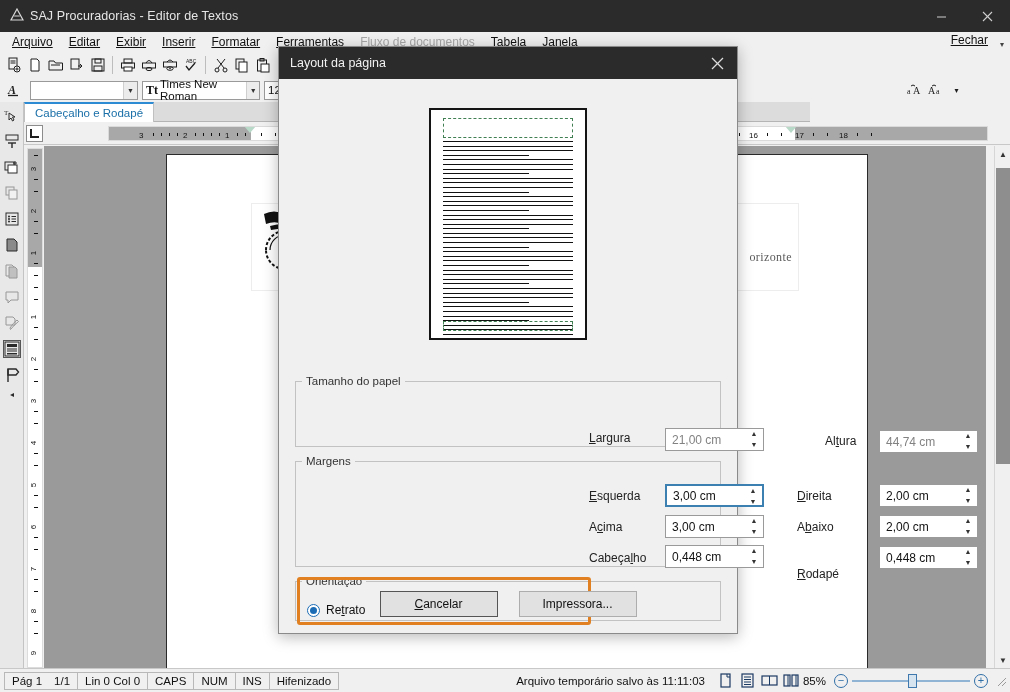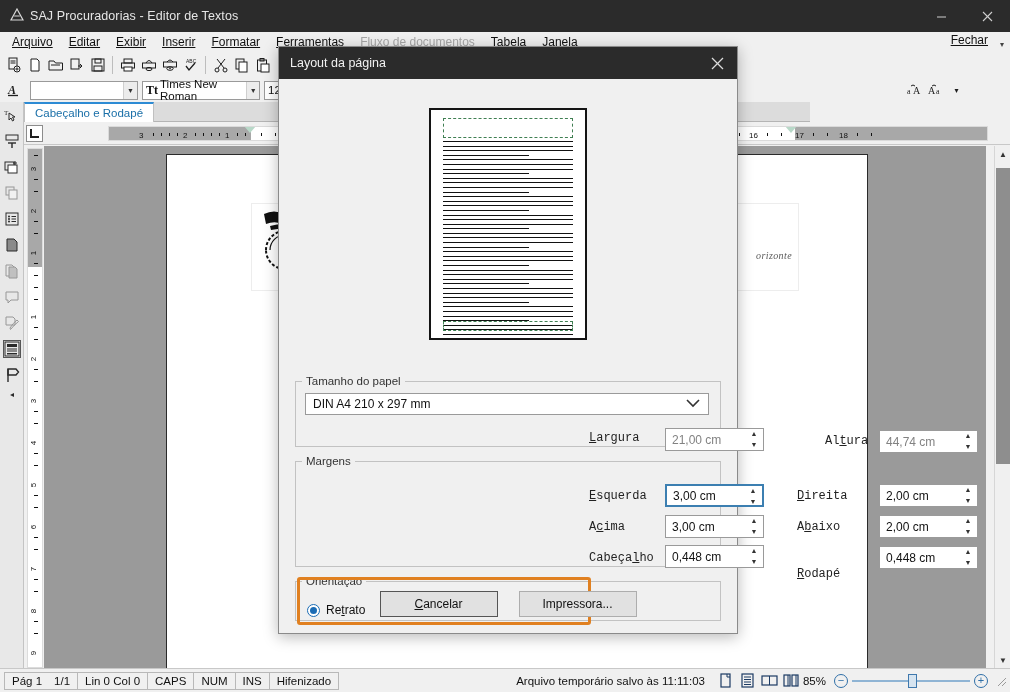--- a/index.html
+++ b/index.html
@@ -140,21 +140,21 @@
     position:absolute; left:122px; top:8px; width:702px; height:560px;
     background:#ffffff; border:1px solid #2a2a2a;
   }
   .hdr-frame {
     position:absolute; left:84px; top:48px; width:548px; height:88px;
     border:1px solid #ededed;
   }
   .emblem { position:absolute; left:4px; top:4px; width:58px; height:68px; }
   .hdr-text {
     position:absolute; right:6px; top:46px; font-family:"Liberation Serif", serif;
-    font-size:10px; font-style:italic; color:#5a5a5a; letter-spacing:.4px;
+    font-size:12px; color:#5a5a5a; letter-spacing:.4px;
   }
 
   
   .vscroll {
     position:absolute; right:0; top:146px; width:16px; height:522px;
     background:#f0f0f0; border-left:1px solid #d6d6d6;
   }
   .vscroll .arrow {
     width:16px; height:16px; display:flex; align-items:center; justify-content:center;
     font-size:8px; color:#333; background:#f0f0f0;
@@ -230,21 +230,21 @@
   .grp-margens { left:16px; top:408px; width:426px; height:112px; }
   .grp-orient { left:16px; top:528px; width:426px; height:46px; }
 
   .sel-papel {
     position:absolute; left:10px; top:18px; width:404px; height:22px;
     background:#ffffff; border:1px solid #9a9a9a;
     display:flex; align-items:center; padding-left:7px; font-size:12px; color:#111;
   }
   .sel-papel .chev { margin-left:auto; margin-right:8px; font-size:10px; color:#333; }
 
-  .fieldrow { position:absolute; display:flex; align-items:flex-end;font-family:Liberation Mono, monospace; }
+  .fieldrow { position:absolute; display:flex; align-items:flex-end; }
   .flabel { font-size:12px; color:#222; }
   .spin {
     position:relative; height:23px; background:#ffffff; border:1px solid #9a9a9a;
     display:flex; align-items:center; padding-left:6px; font-size:12px; color:#111;
   }
   .spin.focused { border:2px solid #3c7fb1; }
   .spin.greyed { color:#828282; }
   .spin .sp-btns {
     position:absolute; right:3px; top:2px; width:12px; height:17px;
     display:flex; flex-direction:column; align-items:center; justify-content:space-between;
@@ -866,28 +866,20 @@
             <div class="ln"></div>
             <div class="ln short"></div>
           </div>
         <div class="pv-ftr"></div>
       </div>
     </div>
 
     <fieldset class="grp grp-papel">
       <legend>Tamanho do papel</legend>
     </fieldset>
-    <div class="sel-papel" style="position:absolute; left:26px; top:346px; width:404px;">
-      <span>DIN A4 210 x 297 mm</span>
-      <span class="chev">
-        <svg width="14" height="9" viewBox="0 0 14 9">
-            <path d="M1 1 L7 7 L13 1" fill="none" stroke="#333" stroke-width="1.6"></path>
-          </svg>
-      </span>
-    </div>
     <div class="fieldrow" style="left:310px; top:384px;">
       <span class="flabel"><u class="acc">L</u>argura</span>
     </div>
     <div class="spin greyed" style="position:absolute; left:386px; top:381px; width:99px;">
       <span>21,00 cm</span>
       <span class="sp-btns">
           <span>▲</span>
           <span>▼</span>
         </span>
     </div>

